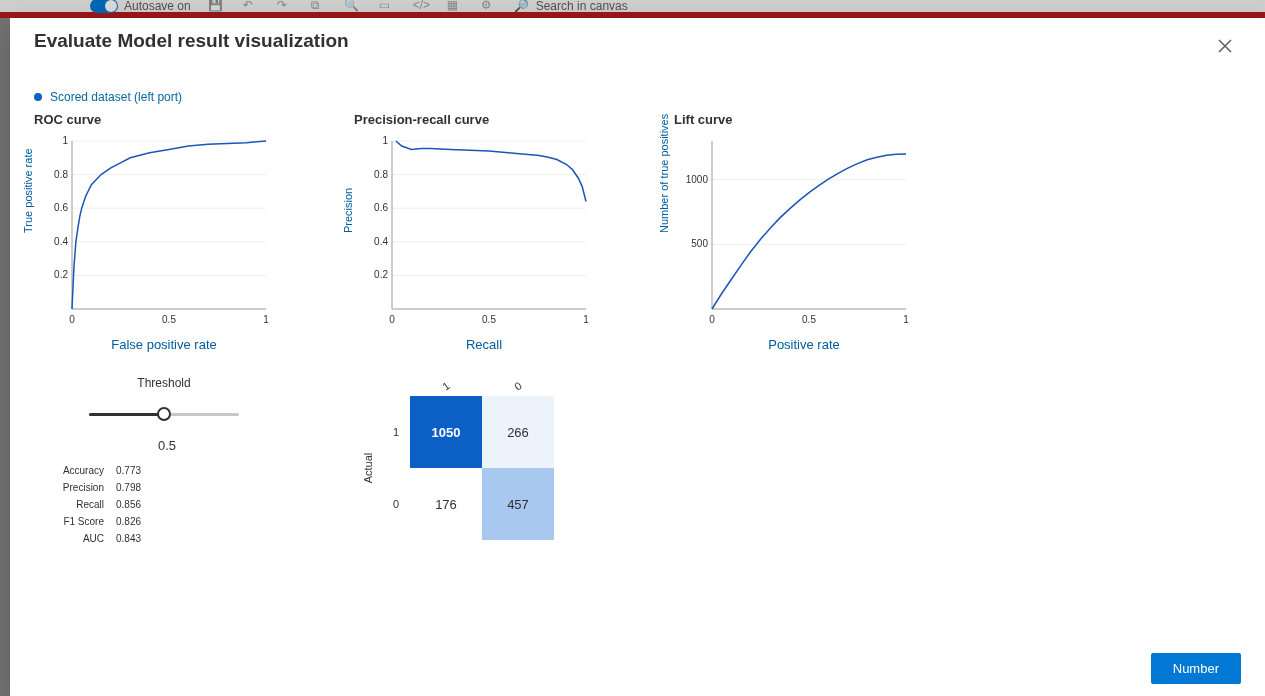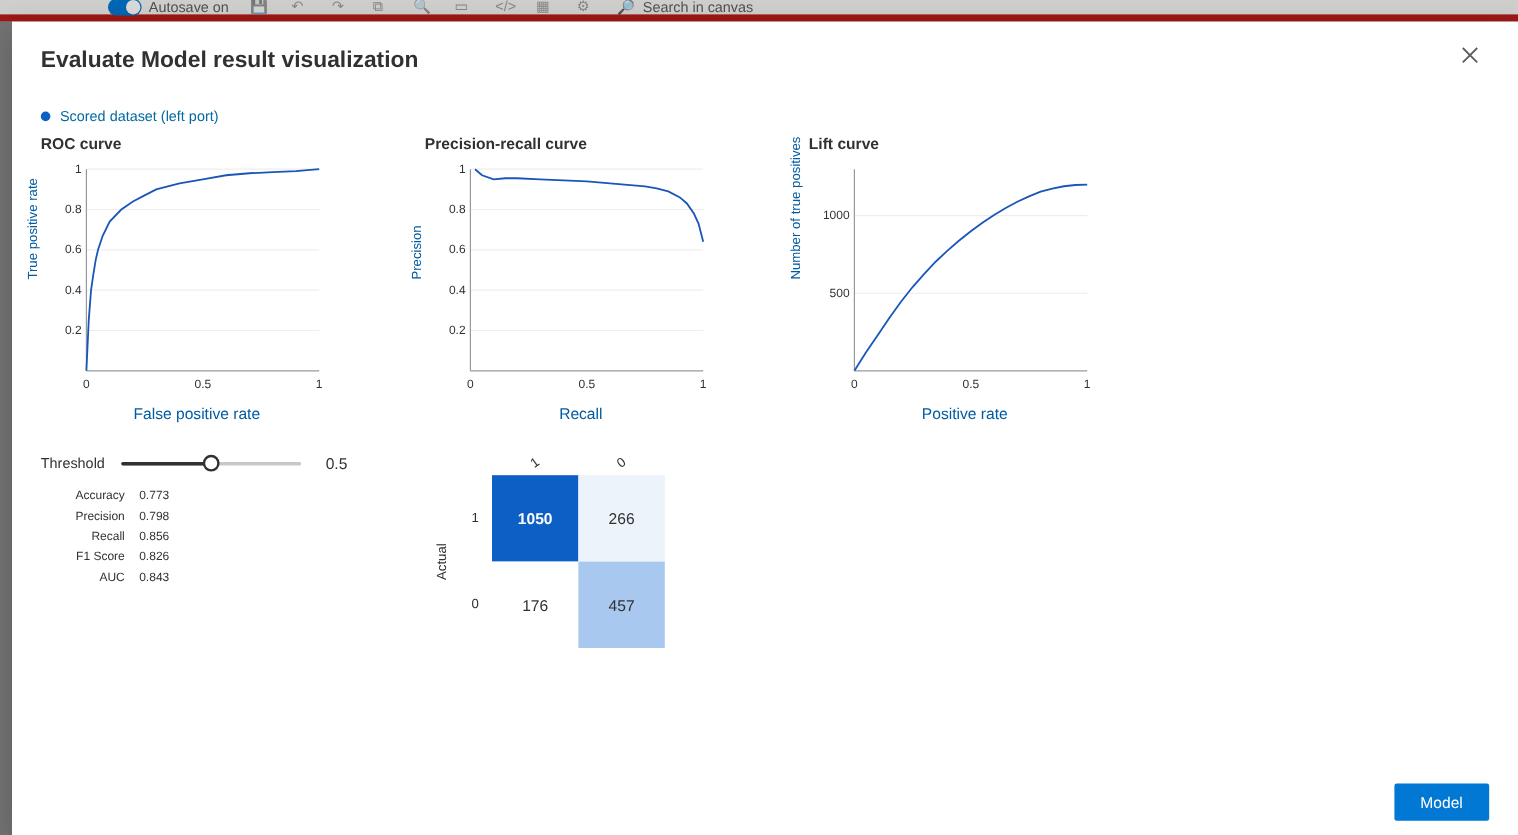--- a/index.html
+++ b/index.html
@@ -45,21 +45,21 @@
     right: 0;
     bottom: 0;
     background: #fff;
     box-shadow: 0 8px 24px rgba(0,0,0,0.2);
     z-index: 2;
     display: flex;
     flex-direction: column;
   }
   .modal-header {
     display: flex;
-    align-items: flex-end;
+    align-items: flex-start;
     justify-content: space-between;
     padding: 12px 24px 6px 24px;
   }
   .modal-header h1 {
     font-size: 19px;
     font-weight: 600;
     color: #323130;
   }
   .close-btn {
     width: 32px; height: 32px;
@@ -84,21 +84,21 @@
   .axis-label-y { position:absolute; left:-6px; top:50%; transform: translateY(-50%) rotate(-90deg); transform-origin: left center; font-size:11px; color:#005ba1; white-space:nowrap; }
   .axis-label-y.lift { left:-10px; }
   .tick-text { font-size:10px; fill:#323130; }
   .grid-line { stroke:#eee; stroke-width:1; }
   .axis-line { stroke:#999; stroke-width:1; }
   .curve { fill:none; stroke:#1a56b8; stroke-width:1.5; }
 
   .metrics-row { display:flex; gap:60px; margin-top:24px; align-items:flex-start; }
 
   .threshold-block { width:260px; }
-  .thresh-row { display:flex; align-items:center; gap:14px; margin-bottom:12px;}
+  .thresh-row { display:flex; align-items:center; gap:14px; margin-bottom:12px;flex-direction:column;}
   .thresh-label { font-size:12px; color:#323130; }
   .slider-wrap { position:relative; width:150px; height:20px; }
   .slider-track { position:absolute; top:9px; left:0; right:0; height:3px; background:#c8c8c8; border-radius:2px;}
   .slider-track-fill { position:absolute; top:9px; left:0; width:50%; height:3px; background:#323130; border-radius:2px;}
   .slider-thumb { position:absolute; top:3px; left:50%; transform:translateX(-50%); width:14px; height:14px; border:2px solid #323130; background:#fff; border-radius:50%; cursor:pointer;}
   .thresh-val { font-size:13px; color:#323130; margin-left:6px;}
   .metric-line { display:flex; align-items:center; gap:12px; margin-bottom:6px; font-size:10px; }
   .metric-line .mlabel { width:70px; text-align:right; color:#323130; }
   .metric-line .mval { color:#323130; }
 
@@ -302,15 +302,15 @@
           <div class="conf-cell cell-fp">176</div>
           <div class="conf-cell cell-tn">457</div>
         </div>
       </div>
 
     </div>
 
   </div>
 
   <div class="modal-footer">
-    <button class="close-primary">Model</button>
+    <button class="close-primary">Number</button>
   </div>
 </div>
 
 </body></html>

